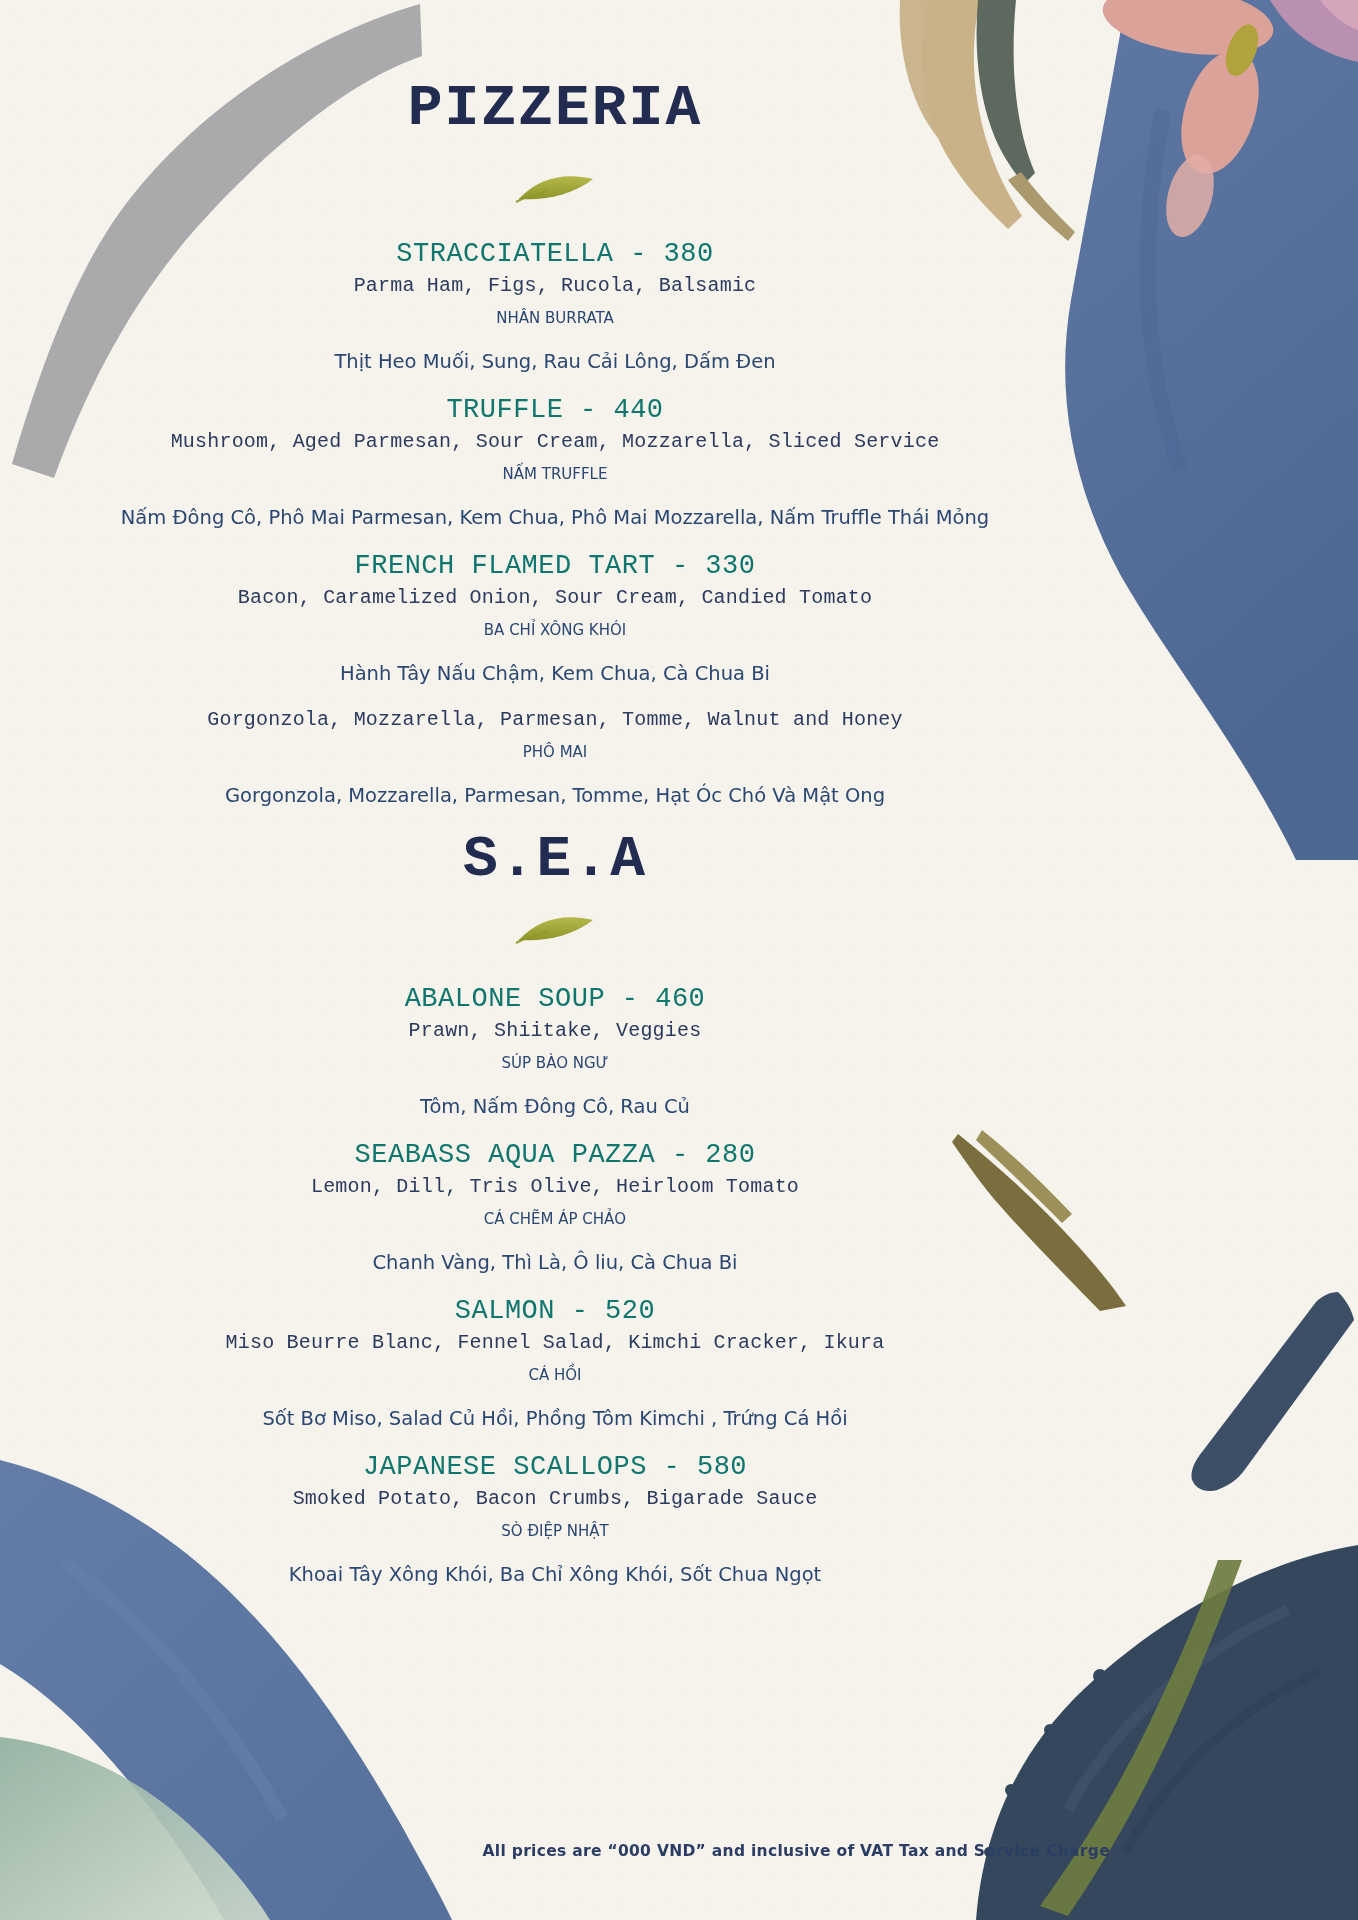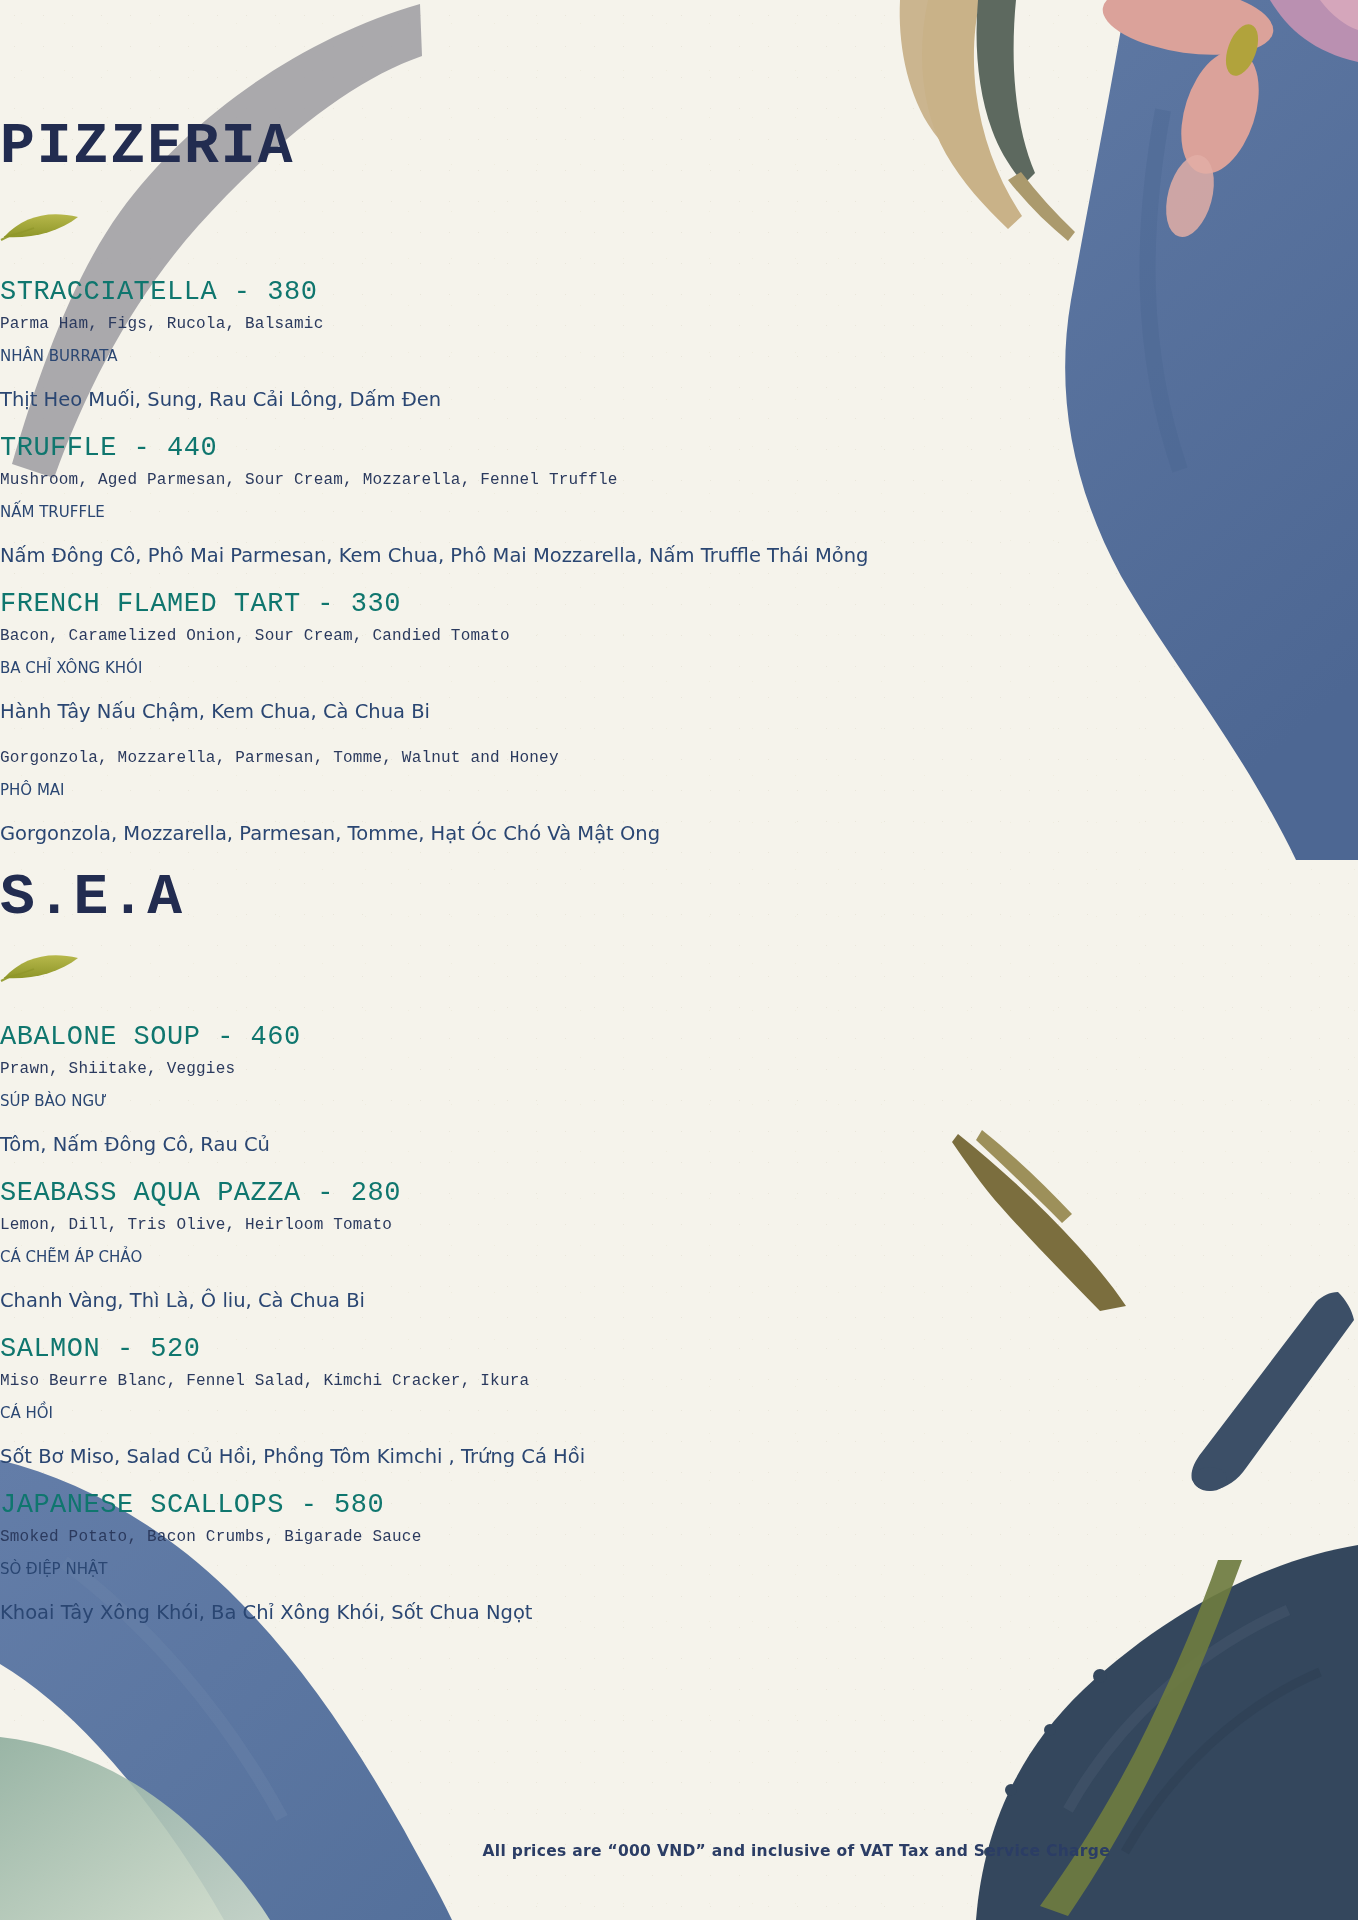--- a/index.html
+++ b/index.html
@@ -8,39 +8,39 @@
     width:1358px;height:1920px;position:relative;overflow:hidden;
     background-color:#f5f3eb;
     background-image:radial-gradient(#e9e6da 0.8px, transparent 0.9px),
                      radial-gradient(#efecdf 0.7px, transparent 0.8px);
     background-size:29px 31px, 43px 47px;
     font-family:"Liberation Mono", monospace;
   }
   .deco{position:absolute;pointer-events:none;}
   .content{
     position:absolute;left:0;top:0;width:1110px;
-    padding-top:116px;z-index:2;
+    text-align:center;padding-top:78px;z-index:2;
   }
   h1.section-title{
     margin:0;font-family:"Liberation Mono", monospace;font-weight:700;
     font-size:58px;line-height:61px;letter-spacing:2px;color:#222c50;
   }
   .sea-title{margin-top:92px;}
   .leaf-wrap{line-height:0;}
   .leaf-wrap.first{margin:30px 0 36px 0;}
   .leaf-wrap.second{margin:20px 0 40px 0;}
   .menu-item{margin-bottom:20px;}
   .dish-name{
     font-family:"Liberation Mono", monospace;
     font-size:27px;line-height:30px;letter-spacing:0.5px;
     color:#0f766e;margin-bottom:4px;
   }
   .dish-desc-en{
     font-family:"Liberation Mono", monospace;
-    font-size:16px;line-height:26px;letter-spacing:0.2px;
+    font-size:20px;line-height:26px;letter-spacing:0.2px;
     color:#2b3a5e;
   }
   .dish-name-vi{
     font-family:"DejaVu Sans", sans-serif;
     font-size:15px;line-height:27px;color:#2a4672;margin-top:6px;
   }
   .dish-desc-vi{
     font-family:"DejaVu Sans", sans-serif;
     font-size:19.5px;line-height:26px;color:#2a4672;margin-top:17px;
   }
@@ -158,21 +158,21 @@
 
   <div class="menu-item">
     <div class="dish-name">STRACCIATELLA - 380</div>
     <div class="dish-desc-en">Parma Ham, Figs, Rucola, Balsamic</div>
     <div class="dish-name-vi">NHÂN BURRATA</div>
     <div class="dish-desc-vi">Thịt Heo Muối, Sung, Rau Cải Lông, Dấm Đen</div>
   </div>
 
   <div class="menu-item">
     <div class="dish-name">TRUFFLE - 440</div>
-    <div class="dish-desc-en">Mushroom, Aged Parmesan, Sour Cream, Mozzarella, Fennel Truffle</div>
+    <div class="dish-desc-en">Mushroom, Aged Parmesan, Sour Cream, Mozzarella, Sliced Service</div>
     <div class="dish-name-vi">NẤM TRUFFLE</div>
     <div class="dish-desc-vi">Nấm Đông Cô, Phô Mai Parmesan, Kem Chua, Phô Mai Mozzarella, Nấm Truffle Thái Mỏng</div>
   </div>
 
   <div class="menu-item">
     <div class="dish-name">FRENCH FLAMED TART - 330</div>
     <div class="dish-desc-en">Bacon, Caramelized Onion, Sour Cream, Candied Tomato</div>
     <div class="dish-name-vi">BA CHỈ XÔNG KHÓI</div>
     <div class="dish-desc-vi">Hành Tây Nấu Chậm, Kem Chua, Cà Chua Bi</div>
   </div>

